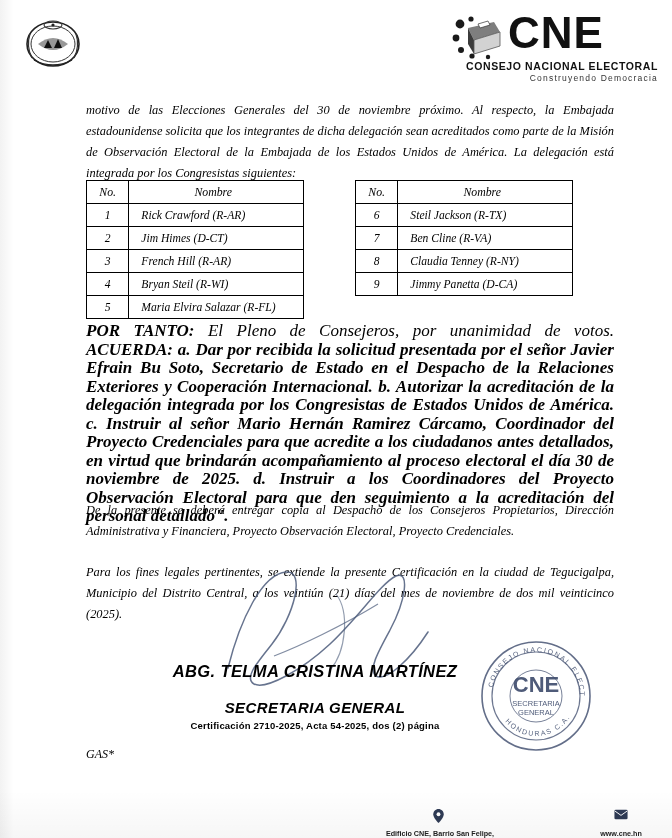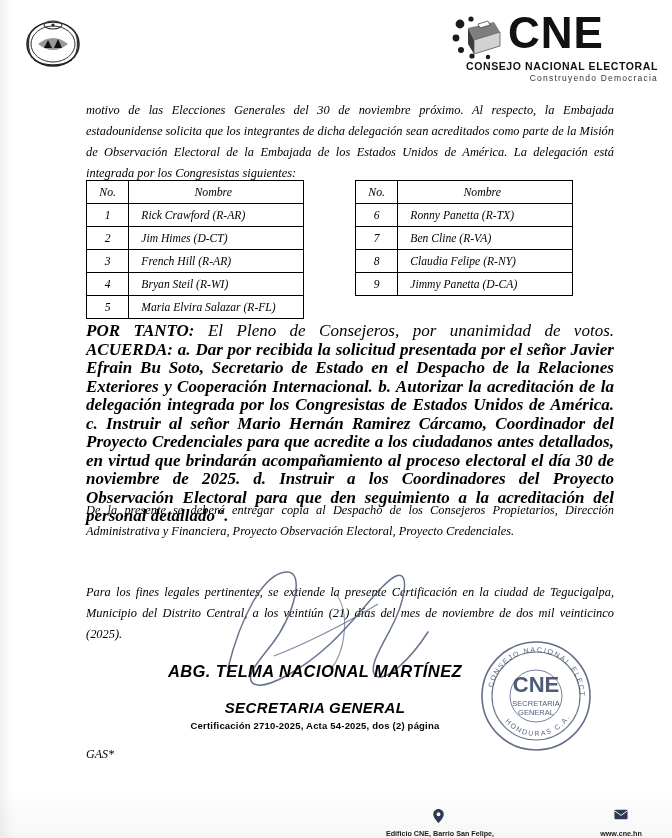--- a/index.html
+++ b/index.html
@@ -143,21 +143,21 @@
   }
   .p-acuerda .reg { font-weight: normal; }
 
   .p-copia {
     left: 86px;
     top: 500px;
     width: 528px;
   }
   .p-fines {
     left: 86px;
-    top: 582px;
+    top: 562px;
     width: 528px;
   }
 
   
   .sig-scribble {
     position: absolute;
     left: 210px;
     top: 560px;
     width: 230px;
     height: 130px;
@@ -345,29 +345,29 @@
   <table class="tbl tbl-right">
     <thead>
       <tr>
         <td class="c-no">No.</td>
         <td class="c-name">Nombre</td>
       </tr>
     </thead>
     <tbody>
       <tr>
         <td class="c-no">6</td>
-        <td class="c-name">Ronny Panetta (R-TX)</td>
+        <td class="c-name">Steil Jackson (R-TX)</td>
       </tr>
       <tr>
         <td class="c-no">7</td>
         <td class="c-name">Ben Cline (R-VA)</td>
       </tr>
       <tr>
         <td class="c-no">8</td>
-        <td class="c-name">Claudia Felipe (R-NY)</td>
+        <td class="c-name">Claudia Tenney (R-NY)</td>
       </tr>
       <tr>
         <td class="c-no">9</td>
         <td class="c-name">Jimmy Panetta (D-CA)</td>
       </tr>
     </tbody>
   </table>
 
   <div class="para p-acuerda"><span>POR TANTO:</span><span class="reg"> El Pleno de Consejeros, por unanimidad de votos. </span><span>ACUERDA:</span><span> a. Dar por recibida la solicitud presentada por el señor Javier Efrain Bu Soto, Secretario de Estado en el Despacho de la Relaciones Exteriores y Cooperación Internacional. b. Autorizar la acreditación de la delegación integrada por los Congresistas de Estados Unidos de América. c. Instruir al señor Mario Hernán Ramirez Cárcamo, Coordinador del Proyecto Credenciales para que acredite a los ciudadanos antes detallados, en virtud que brindarán acompañamiento al proceso electoral el día 30 de noviembre de 2025. d. Instruir a los Coordinadores del Proyecto Observación Electoral para que den seguimiento a la acreditación del personal detallado".</span></div>
 
@@ -377,21 +377,21 @@
 
   <div class="sig-scribble">
     <svg viewBox="0 0 230 130" width="230" height="130">
       <path d="M18 108 C30 60 52 14 76 12 C96 10 84 56 62 84 C46 104 34 118 44 124 C56 130 92 110 120 84 C150 56 170 24 186 16 C200 10 196 40 180 70 C168 92 158 110 166 116 C176 122 200 100 218 72" fill="none" stroke="#4b5b7a" stroke-width="1.5" opacity="0.85" stroke-linecap="round"></path>
       <path d="M64 96 C90 86 132 66 168 44" fill="none" stroke="#4b5b7a" stroke-width="1.2" opacity="0.7"></path>
       <path d="M126 34 C140 52 136 92 120 110" fill="none" stroke="#4b5b7a" stroke-width="1.2" opacity="0.6"></path>
     </svg>
   </div>
 
   <div class="sig-block">
-    <div class="sig-name">ABG. TELMA NACIONAL MARTÍNEZ</div>
+    <div class="sig-name">ABG. TELMA CRISTINA MARTÍNEZ</div>
     <div class="sig-role">SECRETARIA GENERAL</div>
     <div class="sig-ref">Certificación 2710-2025, Acta 54-2025, dos (2) página</div>
   </div>
 
   <div class="seal">
     <svg viewBox="0 0 116 116" width="116" height="116">
       <defs>
         <path id="arcTop" d="M 14 58 A 44 44 0 0 1 102 58"></path>
         <path id="arcBot" d="M 18 58 A 40 40 0 0 0 98 58"></path>
       </defs>

